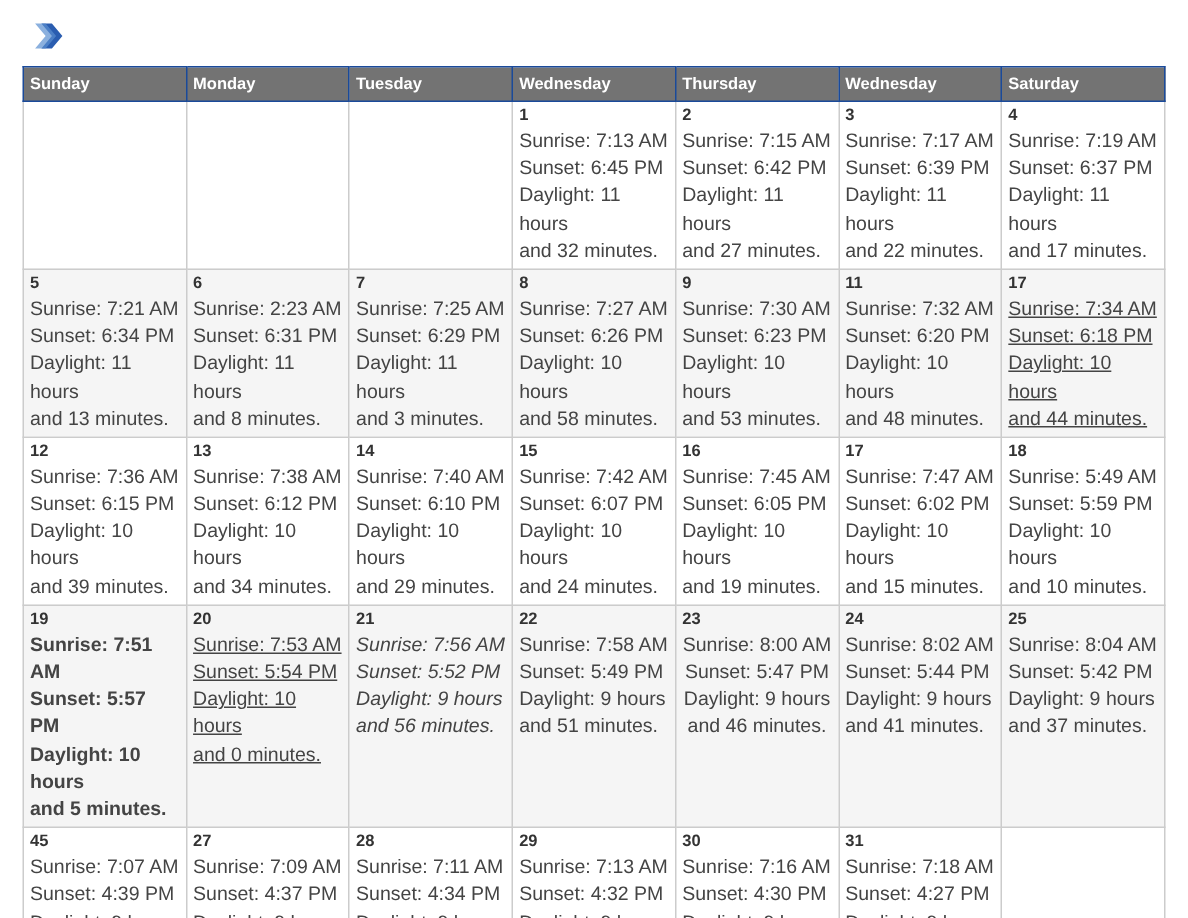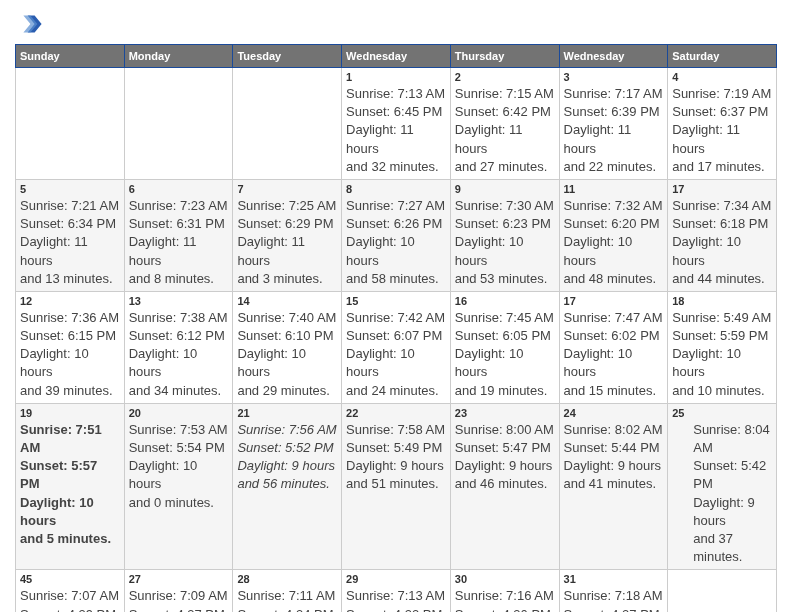--- a/index.html
+++ b/index.html
@@ -108,21 +108,21 @@
         <tr>
           <td>
             <div class="day-num">5</div>
             <div class="day-info" style="white-space: pre-line;">Sunrise: 7:21 AM
 Sunset: 6:34 PM
 Daylight: 11 hours
 and 13 minutes.</div>
           </td>
           <td>
             <div class="day-num">6</div>
-            <div class="day-info" style="white-space: pre-line;">Sunrise: 7:23 AM
+            <div class="day-info" style="white-space: pre-line;">Sunrise: 2:23 AM
 Sunset: 6:31 PM
 Daylight: 11 hours
 and 8 minutes.</div>
           </td>
           <td>
             <div class="day-num">7</div>
             <div class="day-info" style="white-space: pre-line;">Sunrise: 7:25 AM
 Sunset: 6:29 PM
 Daylight: 11 hours
 and 3 minutes.</div>
@@ -143,21 +143,21 @@
           </td>
           <td>
             <div class="day-num">11</div>
             <div class="day-info" style="white-space: pre-line;">Sunrise: 7:32 AM
 Sunset: 6:20 PM
 Daylight: 10 hours
 and 48 minutes.</div>
           </td>
           <td>
             <div class="day-num">17</div>
-            <div class="day-info" style="white-space: pre-line;">Sunrise: 7:34 AM
+            <div class="day-info" style="white-space: pre-line; text-decoration: underline;">Sunrise: 7:34 AM
 Sunset: 6:18 PM
 Daylight: 10 hours
 and 44 minutes.</div>
           </td>
         </tr>
         <tr>
           <td>
             <div class="day-num">12</div>
             <div class="day-info" style="white-space: pre-line;">Sunrise: 7:36 AM
 Sunset: 6:15 PM
@@ -210,56 +210,56 @@
         <tr>
           <td>
             <div class="day-num">19</div>
             <div class="day-info" style="white-space: pre-line; font-weight: bold;">Sunrise: 7:51 AM
 Sunset: 5:57 PM
 Daylight: 10 hours
 and 5 minutes.</div>
           </td>
           <td>
             <div class="day-num">20</div>
-            <div class="day-info" style="white-space: pre-line;">Sunrise: 7:53 AM
+            <div class="day-info" style="white-space: pre-line; text-decoration: underline;">Sunrise: 7:53 AM
 Sunset: 5:54 PM
 Daylight: 10 hours
 and 0 minutes.</div>
           </td>
           <td>
             <div class="day-num">21</div>
             <div class="day-info" style="white-space: pre-line; font-style: italic;">Sunrise: 7:56 AM
 Sunset: 5:52 PM
 Daylight: 9 hours
 and 56 minutes.</div>
           </td>
           <td>
             <div class="day-num">22</div>
             <div class="day-info" style="white-space: pre-line;">Sunrise: 7:58 AM
 Sunset: 5:49 PM
 Daylight: 9 hours
 and 51 minutes.</div>
           </td>
           <td>
             <div class="day-num">23</div>
-            <div class="day-info" style="white-space: pre-line;">Sunrise: 8:00 AM
+            <div class="day-info" style="white-space: pre-line; text-align: center;">Sunrise: 8:00 AM
 Sunset: 5:47 PM
 Daylight: 9 hours
 and 46 minutes.</div>
           </td>
           <td>
             <div class="day-num">24</div>
             <div class="day-info" style="white-space: pre-line;">Sunrise: 8:02 AM
 Sunset: 5:44 PM
 Daylight: 9 hours
 and 41 minutes.</div>
           </td>
           <td>
             <div class="day-num">25</div>
-            <div class="day-info" style="white-space: pre-line; margin-left: 21px;">Sunrise: 8:04 AM
+            <div class="day-info" style="white-space: pre-line;">Sunrise: 8:04 AM
 Sunset: 5:42 PM
 Daylight: 9 hours
 and 37 minutes.</div>
           </td>
         </tr>
         <tr>
           <td>
             <div class="day-num">45</div>
             <div class="day-info" style="white-space: pre-line;">Sunrise: 7:07 AM
 Sunset: 4:39 PM

